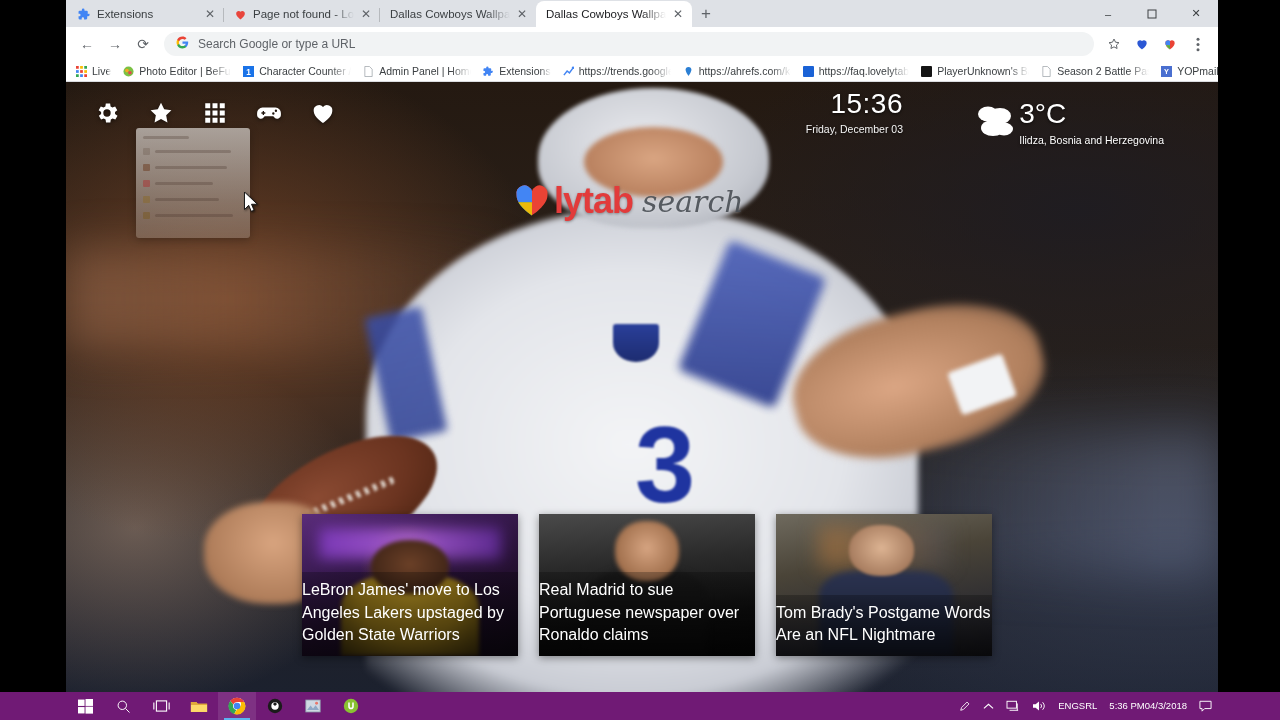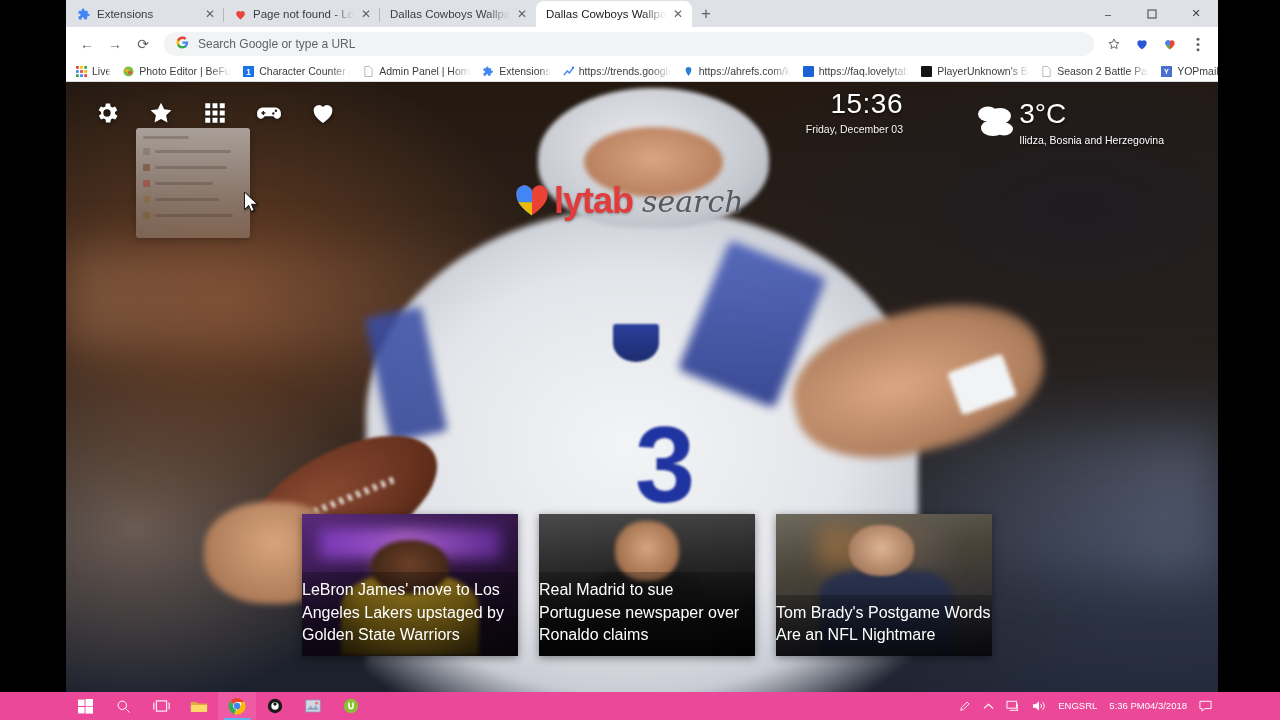--- a/index.html
+++ b/index.html
@@ -209,21 +209,21 @@
   .c3b { position:absolute; left:20%; top:8%; width:60%; height:30%;
       background:linear-gradient(90deg,rgba(180,120,60,.6),rgba(90,90,110,.3)); filter:blur(10px); }
   .c3c { position:absolute; left:34%; top:8%; width:30%; height:36%;
       background:radial-gradient(ellipse at 50% 45%, #dcb392 0%, #a2775a 78%, rgba(90,60,45,0) 100%);
       filter:blur(1.8px); border-radius:46%; }
   .c3d { position:absolute; left:20%; top:40%; width:62%; height:60%;
       background:linear-gradient(180deg,#2b3350,#161c2e); filter:blur(3px); border-radius:28% 28% 0 0; }
 
   
   .taskbar { position:absolute; left:0; bottom:0; width:1280px; height:28px;
-             background:#ec4899; display:flex; align-items:center; z-index:20; }
+             background:#701a75; display:flex; align-items:center; z-index:20; }
   .tb-left { display:flex; align-items:center; margin-left:66px; }
   .tb-item { width:38px; height:28px; display:flex; align-items:center; justify-content:center;
              position:relative; }
   .tb-item.active { background:rgba(255,255,255,.1); }
   .tb-item.active::after { content:""; position:absolute; bottom:0; left:6px; right:6px;
              height:2px; background:#5bb3f0; }
   .tb-right { margin-left:auto; display:flex; align-items:center; gap:0; margin-right:62px;
               color:#fff; font-size:9.5px; }
   .tb-right > div { display:flex; align-items:center; justify-content:center; padding:0 6px; height:28px; }
   .tb-lang { line-height:1.15; text-align:center; }

